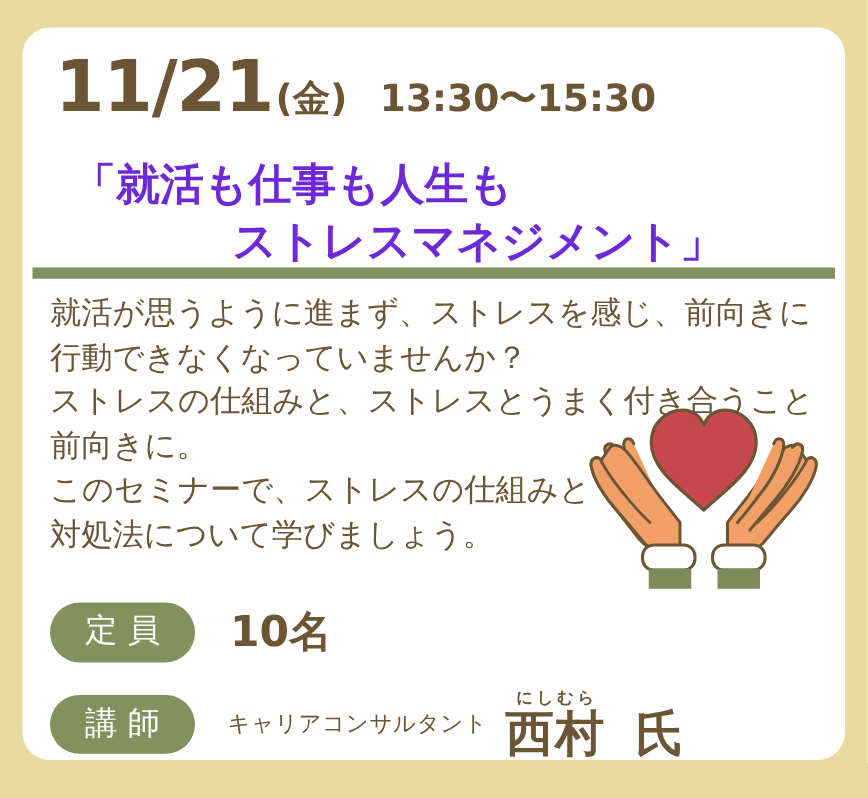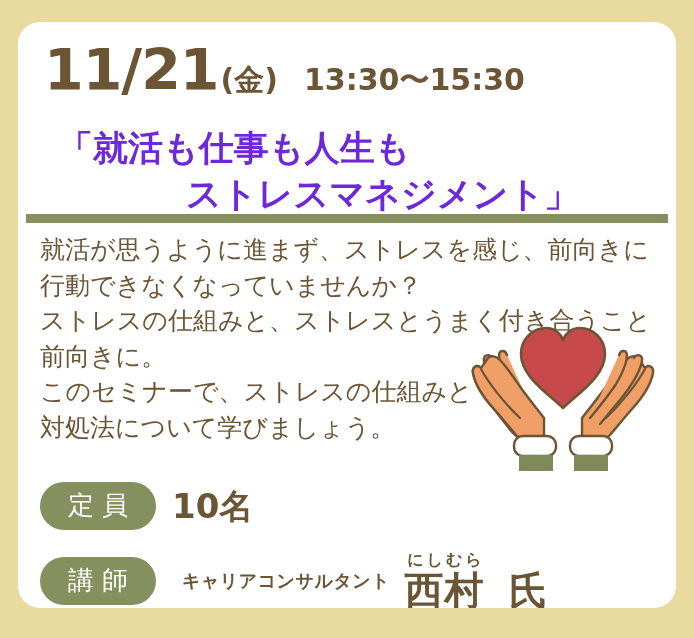--- a/index.html
+++ b/index.html
@@ -143,50 +143,50 @@
     letter-spacing: 8px;
     text-indent: 8px;
     padding: 9px 20px 10px 20px;
     min-width: 88px;
     text-align: center;
     line-height: 1.1;
     box-sizing: border-box;
   }
 
   .capacity-value {
-    margin-left: 16px;
+    margin-left: 28px;
     font-size: 34px;
     font-weight: 700;
     color: #6b5534;
     line-height: 1;
   }
 
   .lecturer-role {
     margin-left: 26px;
     font-size: 18px;
-    font-weight: 700;
+    font-weight: 400;
     color: #6b5534;
     line-height: 1;
     letter-spacing: 0.5px;
   }
 
   .lecturer-name {
     margin-left: 14px;
     display: flex;
     align-items: flex-end;
     color: #6b5534;
   }
   .ruby-group {
     display: inline-flex;
     flex-direction: column;
     align-items: center;
     line-height: 1;
   }
   .ruby-text {
-    font-size: 16px;
+    font-size: 13px;
     font-weight: 700;
     letter-spacing: 3px;
     text-indent: 3px;
     margin-bottom: 3px;
   }
   .ruby-base {
     font-size: 39px;
     font-weight: 700;
     line-height: 1;
     letter-spacing: 1px;

